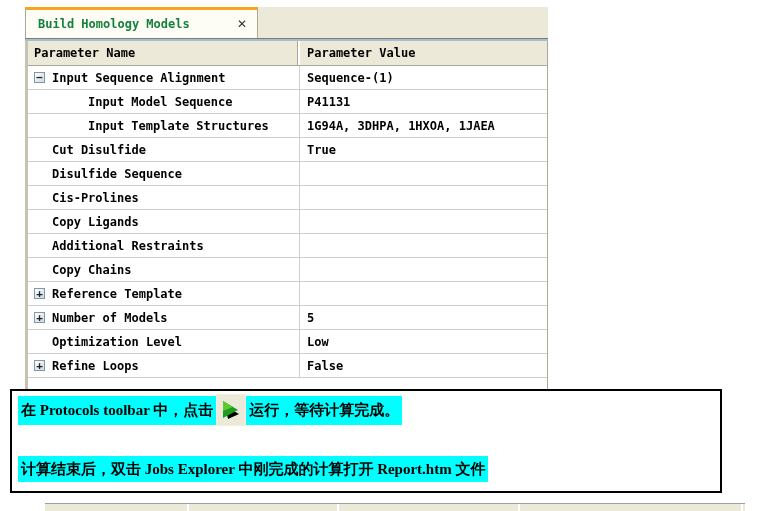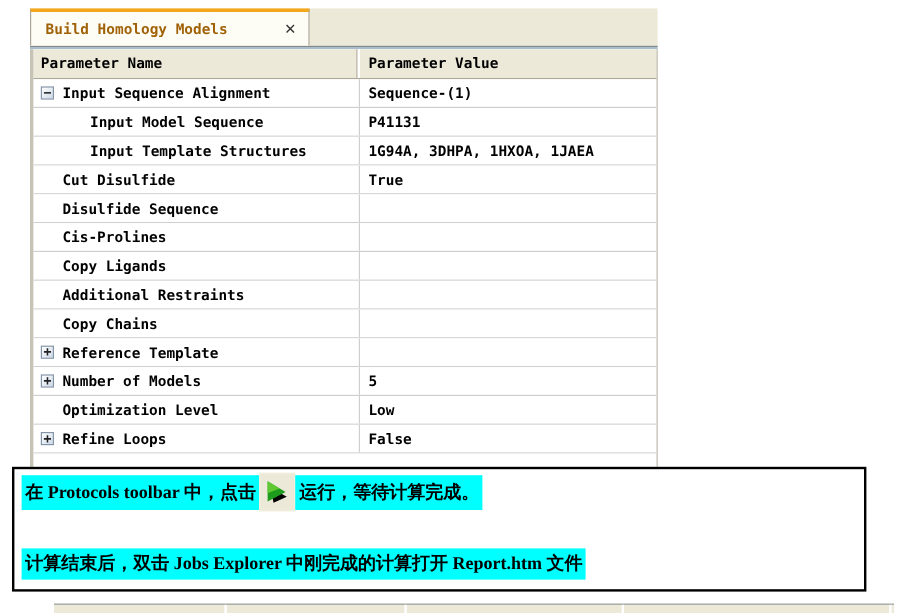--- a/index.html
+++ b/index.html
@@ -10,21 +10,21 @@
 
   
   #panel{position:absolute;left:25px;top:7px;width:523px;}
   .tabstrip{position:relative;height:31px;width:100%;}
   .strip-fill{position:absolute;left:0;top:0;right:0;bottom:0;background:#ece9d8;}
   .tab{
     position:absolute;left:0;top:0;width:233px;height:31px;background:#fdfdf6;
     border-top:3px solid #f4a71d;border-left:1px solid #aca899;border-right:1px solid #aca899;
     box-sizing:border-box;display:flex;align-items:center;z-index:2;
   }
-  .tab-label{font:bold 12px "DejaVu Sans Mono", monospace;color:#a16207;padding-left:12px;white-space:nowrap;}
+  .tab-label{font:bold 12px "DejaVu Sans Mono", monospace;color:#15803d;padding-left:12px;white-space:nowrap;}
   .tab-close{
     margin-left:auto;margin-right:10px;font:bold 12px "DejaVu Sans", sans-serif;
     color:#333;cursor:default;line-height:12px;
   }
   .strip-line{height:3px;background:#a9bdd1;border-top:1px solid #7e7d73;box-sizing:border-box;}
 
   .grid{
     border-left:3px solid #c6c3b4;border-right:1px solid #aca899;border-bottom:1px solid #aca899;
     background:#ffffff;box-sizing:border-box;width:100%;
   }
@@ -36,21 +36,21 @@
   .td{display:flex;align-items:center;box-sizing:border-box;font:bold 12px "DejaVu Sans Mono", monospace;color:#000;white-space:nowrap;overflow:hidden;}
   .td.name{width:272px;border-right:1px solid #cfcfcf;padding-left:6px;}
   .td.val{flex:1;padding-left:7px;}
   .expander{
     width:11px;height:11px;margin-right:7px;flex:0 0 11px;
     border:1px solid #8595a8;background:linear-gradient(135deg,#ffffff,#ccd9e8);
     font:bold 11px "DejaVu Sans Mono", monospace;line-height:9px;text-align:center;color:#222;
     box-sizing:border-box;
   }
   .expander:empty{border:none;background:none;}
-  .trow.child .td.name{padding-left:47px;}
+  .trow.child .td.name{padding-left:60px;}
   .filler{height:21px;background:#fff;}
 
   
   #instructions{
     position:absolute;left:10px;top:389px;width:712px;height:104px;
     border:2px solid #000;background:#fff;box-sizing:border-box;
     font-family:"Liberation Serif", serif;
   }
   .instr-line1{position:absolute;left:6px;top:3px;display:flex;align-items:center;}
   .hl{

